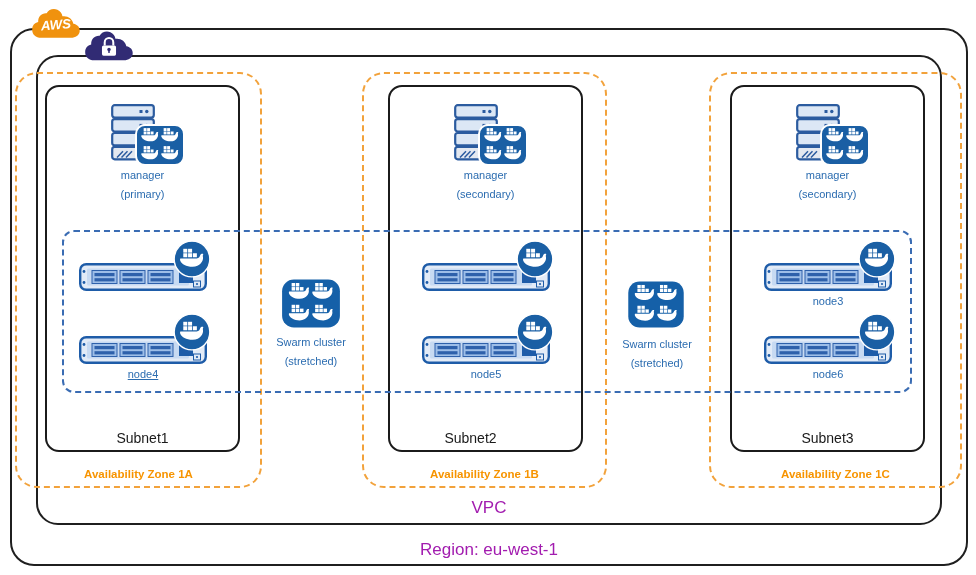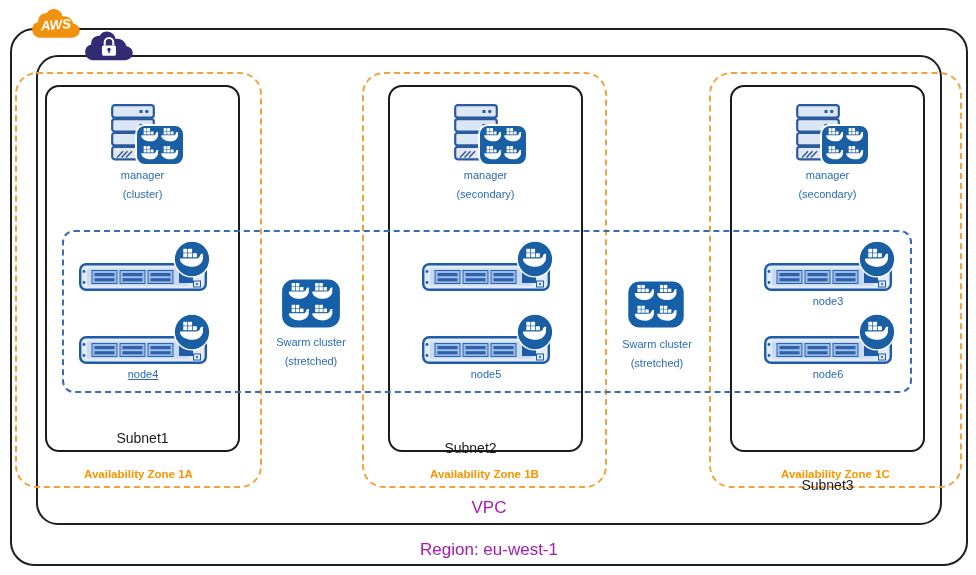--- a/index.html
+++ b/index.html
@@ -114,21 +114,21 @@
   <div class="box stretch-box" style="left:62px;top:230px;width:850px;height:163px;"></div>
 
   <div class="mgr-group" style="left:103px;top:102px;">
     <svg class="server" width="44" height="58">
         <use href="#server-tower"></use>
       </svg>
     <svg class="badge" width="50" height="42">
         <use href="#docker-badge"></use>
       </svg>
   </div>
-  <div class="lbl lbl-blue" style="left:45px;top:166px;width:195px;"><span>manager</span><br><span>(cluster)</span></div>
+  <div class="lbl lbl-blue" style="left:45px;top:166px;width:195px;"><span>manager</span><br><span>(primary)</span></div>
 
   <div class="mgr-group" style="left:446px;top:102px;">
     <svg class="server" width="44" height="58">
         <use href="#server-tower"></use>
       </svg>
     <svg class="badge" width="50" height="42">
         <use href="#docker-badge"></use>
       </svg>
   </div>
   <div class="lbl lbl-blue" style="left:388px;top:166px;width:195px;"><span>manager</span><br><span>(secondary)</span></div>
@@ -202,22 +202,22 @@
       <use href="#swarm-square"></use>
     </svg>
   <div class="lbl lbl-blue" style="left:246px;top:333px;width:130px;line-height:19px;"><span>Swarm cluster</span><br><span>(stretched)</span></div>
 
   <svg class="abs" style="left:627px;top:281px;" width="58" height="47">
       <use href="#swarm-square"></use>
     </svg>
   <div class="lbl lbl-blue" style="left:592px;top:335px;width:130px;line-height:19px;"><span>Swarm cluster</span><br><span>(stretched)</span></div>
 
   <div class="lbl lbl-subnet" style="left:45px;top:430px;width:195px;">Subnet1</div>
-  <div class="lbl lbl-subnet" style="left:388px;top:440px;width:165px;">Subnet2</div>
-  <div class="lbl lbl-subnet" style="left:730px;top:430px;width:195px;margin-top:47px;">Subnet3</div>
+  <div class="lbl lbl-subnet" style="left:388px;top:430px;width:165px;">Subnet2</div>
+  <div class="lbl lbl-subnet" style="left:730px;top:430px;width:195px;">Subnet3</div>
 
   <div class="lbl lbl-az" style="left:15px;top:468px;width:247px;">Availability Zone 1A</div>
   <div class="lbl lbl-az" style="left:362px;top:468px;width:245px;">Availability Zone 1B</div>
   <div class="lbl lbl-az" style="left:709px;top:468px;width:253px;">Availability Zone 1C</div>
 
   <div class="lbl lbl-black" style="left:36px;top:498px;width:906px;">VPC</div>
   <div class="lbl lbl-black" style="left:10px;top:540px;width:958px;text-align:center;">Region: eu-west-1</div>
 
   <svg class="abs" style="left:31px;top:7px;" width="50" height="32" viewBox="0 0 64 40">
     <use href="#cloud" fill="#F0920E"></use>

